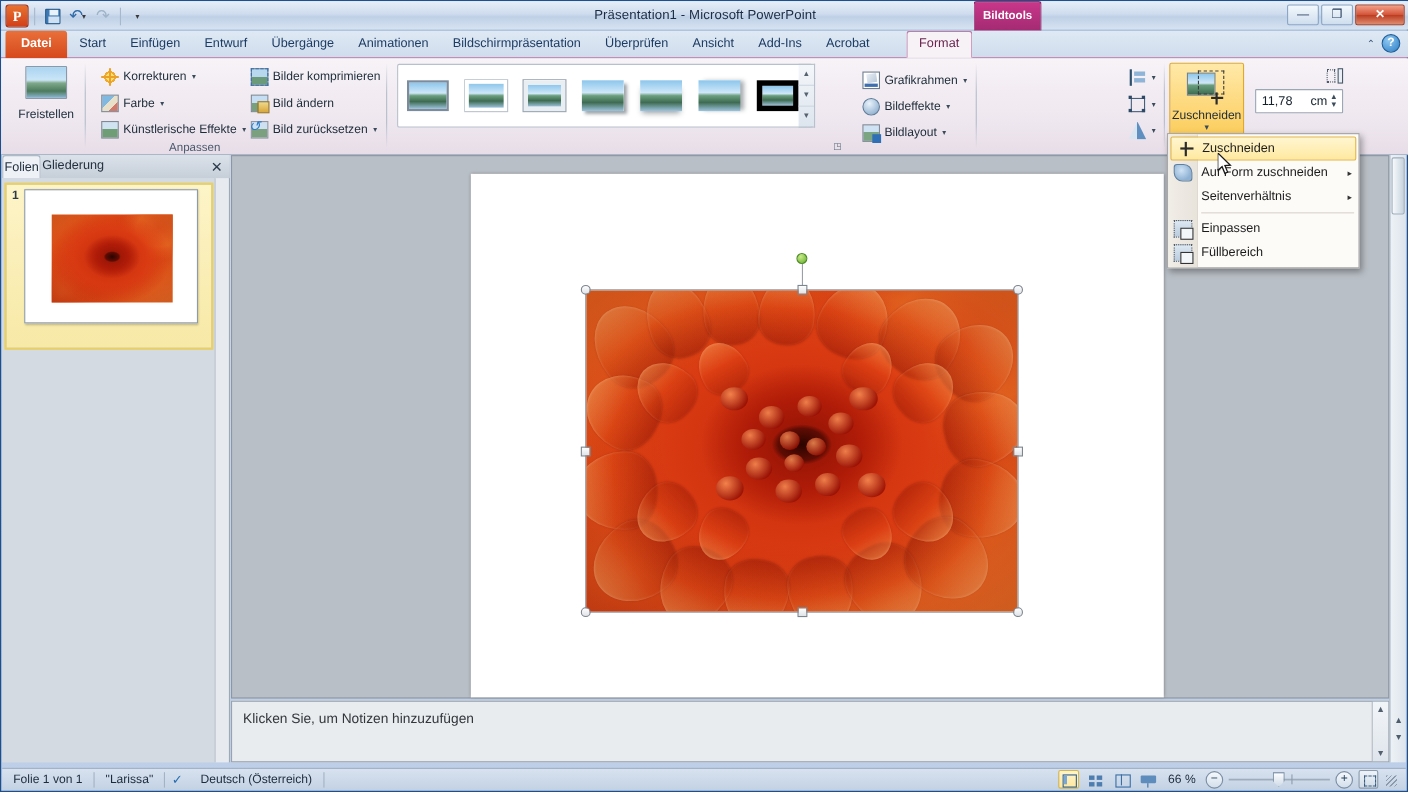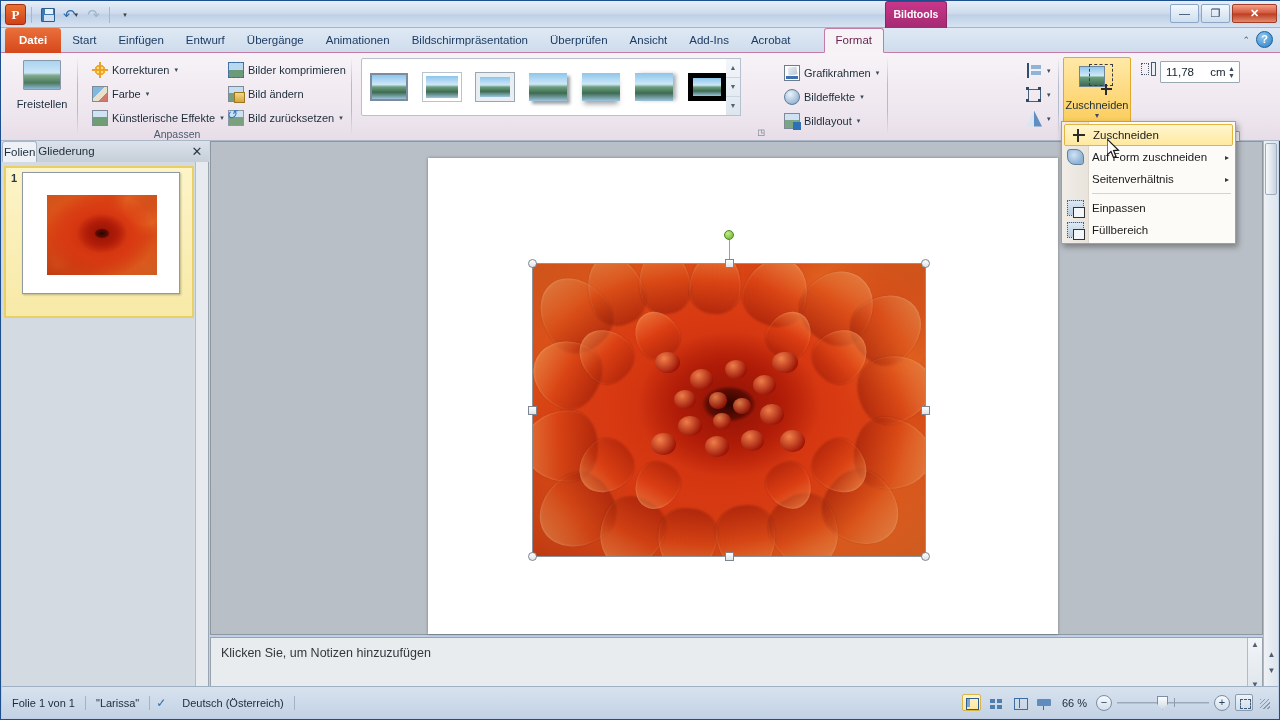--- a/index.html
+++ b/index.html
@@ -211,21 +211,21 @@
     border: 1px solid #6f8496;
   }
   .crop-icon .cdash { position: absolute; left: 12px; top: 0; width: 24px; height: 22px; border: 1px dashed #3c3c3c; }
   .crop-icon .cmark1 { position: absolute; left: 24px; top: 20px; width: 11px; height: 11px; }
   .crop-icon .cmark1::before { content:""; position:absolute; left:0; top:4px; width:11px; height:2px; background:#2b2b2b;}
   .crop-icon .cmark1::after  { content:""; position:absolute; left:4px; top:0; width:2px; height:11px; background:#2b2b2b;}
   .cropbtn .clabel { font-size: 11px; color: #1c2b38; line-height: 12px; }
   .cropbtn .ccaret { font-size: 8px; color: #3a4a5a; line-height: 9px; }
 
   
-  .sizefield { position: absolute; display: flex; align-items: flex-start; gap: 4px; }
+  .sizefield { position: absolute; display: flex; align-items: flex-end; gap: 4px; flex-direction: column; }
   .szicon { width: 15px; height: 16px; position: relative; }
   .szicon .b1 { position:absolute; left:0; top:2px; width:8px; height:12px; border:1px dotted #4a5a6a; }
   .szicon .b2 { position:absolute; right:0; top:1px; width:5px; height:14px; border:1px solid #4a5a6a; background:#e9eff5;}
   .szicon.wide .b1 { left:0; top:4px; width:14px; height:8px; border:1px dotted #4a5a6a;}
   .szicon.wide .b2 { left:1px; top:1px; width:12px; height:4px; border:1px solid #4a5a6a; background:#e9eff5;}
   .spin {
     width: 80px; height: 22px; border: 1px solid #9aa7b5; background: #fff;
     display: flex; align-items: center; padding: 0 2px 0 5px; border-radius: 1px;
   }
   .spin input, .spin .val {
@@ -349,21 +349,21 @@
                   background: linear-gradient(90deg,#eef2f6,#dde4ec); border-left: 1px solid #b0b9c3; }
   .vscroll-main .thumbbar { position: absolute; left: 1px; top: 2px; width: 12px; height: 52px;
                             background: linear-gradient(90deg,#f7fafc,#c8d3df); border: 1px solid #9fadbb; border-radius: 2px; }
   .vscroll-main .arrow-b { position: absolute; left: 0; bottom: 30px; width: 15px; height: 16px;
                            font-size: 8px; color: #4e5d6c; text-align: center; line-height: 16px; }
   .vscroll-main .arrow-b2{ position: absolute; left: 0; bottom: 14px; width: 15px; height: 16px;
                            font-size: 8px; color: #4e5d6c; text-align: center; line-height: 16px; }
 
   
   .statusbar {
-    position: absolute; left: 1px; right: 1px; bottom: 1px; height: 32px;
+    position: absolute; left: 1px; right: 1px; bottom: 1px; height: 20px;
     background: linear-gradient(180deg,#d8e2ef 0%, #c3d2e4 100%);
     border-top: 1px solid #9fb0c4; display: flex; align-items: center;
     font-size: 11px; color: #1c2b3c;
   }
   .sb-item { padding: 0 10px; height: 24px; line-height: 24px; cursor: default; }
   .sb-sep { width: 1px; height: 14px; background: #a3b2c4; }
   .sb-spell { width: 22px; text-align: center; font-size: 12px; color: #2a6fb0; }
   .sb-right { margin-left: auto; display: flex; align-items: center; gap: 5px; padding-right: 8px; }
   .viewbtn { width: 19px; height: 17px; border: 1px solid transparent; position: relative; }
   .viewbtn.active { border: 1px solid #d9b64a; background: linear-gradient(180deg,#fff4cc,#ffe79e); border-radius: 2px; }
@@ -413,20 +413,21 @@
         </div>
       <div class="qat-btn">
           <span class="ico-redo">↷</span>
         </div>
       <div class="qat-sep"></div>
       <div class="qat-btn">
           <span class="mini-arrow">▾</span>
         </div>
     </div>
 
+    <div class="app-title">Präsentation1  -  Microsoft PowerPoint</div>
 
     <div class="ctxgroup">Bildtools</div>
 
     <div class="winbtns">
       <div class="winbtn">—</div>
       <div class="winbtn">❐</div>
       <div class="winbtn close">✕</div>
     </div>
   </div>
 

